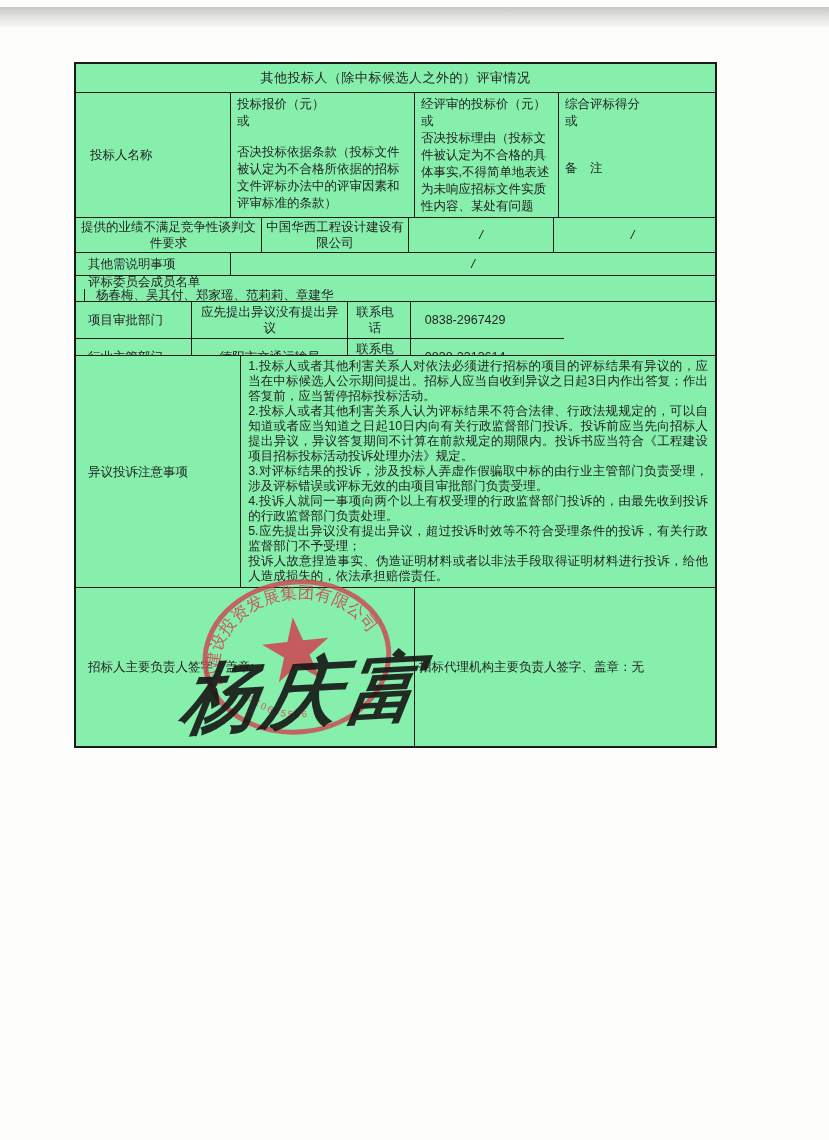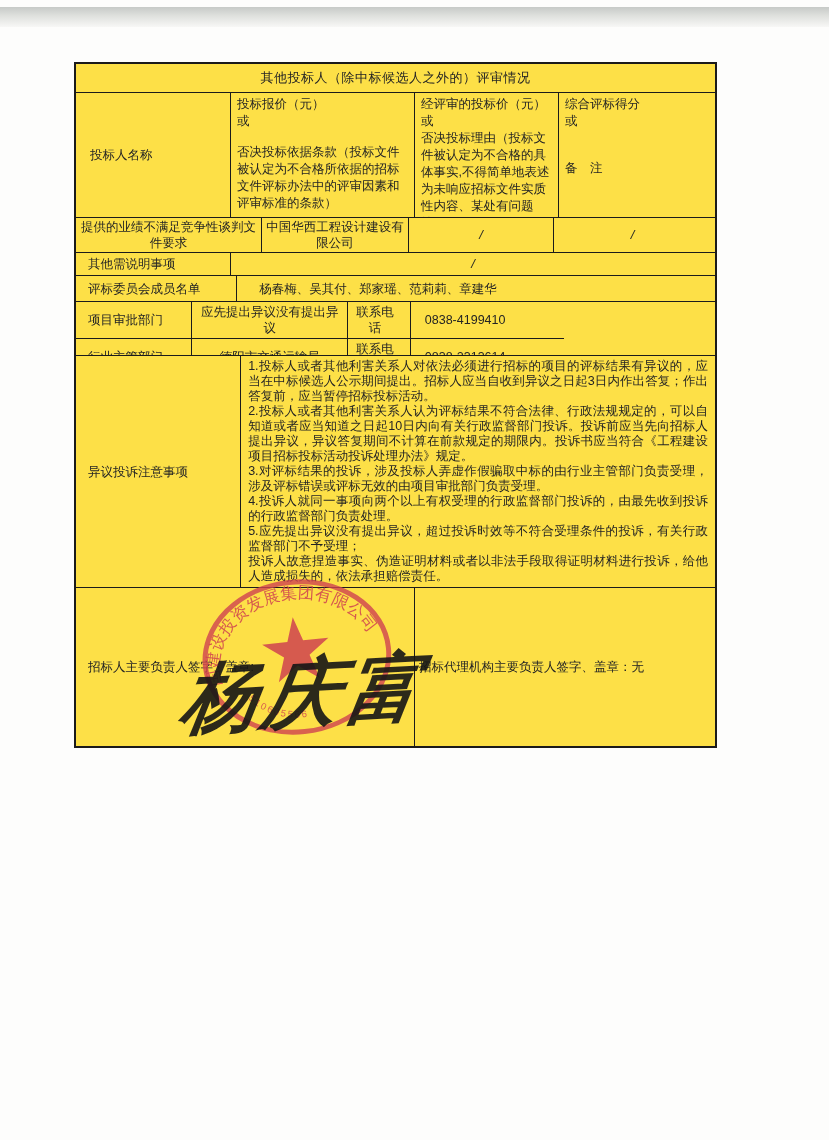--- a/index.html
+++ b/index.html
@@ -9,51 +9,51 @@
     color:#242424;
   }
   .page{position:relative;width:829px;height:1140px;background:#fdfdfc;overflow:hidden;}
   .scan-shadow-top{
     position:absolute;left:0;top:7px;width:829px;height:20px;
     background:linear-gradient(180deg,#9aa09c 0%,#c7cac5 45%,#f3f3f1 100%);
     opacity:.55;pointer-events:none;
   }
   .tbl{
     position:absolute;left:74px;top:62px;width:639px;
-    border:2px solid #1b1b1b;background:#fde047;
+    border:2px solid #1b1b1b;background:#86efac;
     font-size:12.5px;line-height:16px;
   }
   .row{display:flex;border-top:1.6px solid #1b1b1b;}
   .row:first-child{border-top:none;}
   .cell{box-sizing:border-box;border-left:1.6px solid #1b1b1b;padding:2px 4px;overflow:hidden;}
   .cell:first-child{border-left:none;}
   .c-center{display:flex;align-items:center;justify-content:center;text-align:center;}
   .c-vcenter{display:flex;align-items:center;margin-left:8px;}
   .title-row{height:28px;}
   .title{width:100%;text-align:center;font-size:13px;letter-spacing:.5px;display:flex;align-items:center;justify-content:center;}
   .hdr-row{height:124px;}
   .w1{width:147px;}.w2{width:185px;}.w3{width:145px;}.w4{width:158px;}
   .wspan34{width:303px;}.wspan234{width:488px;}.wspan12{width:332px;}
   .hdr-cell{padding:3px 6px;line-height:17px;}
   .gap14{height:14px;}
   .gap30{height:30px;}
   .bidder-row{height:34px;}
   .notes-row{height:22px;}
-  .committee-row{height:25px;}
+  .committee-row{height:25px;flex-direction:column;}
   .supervise-row{height:53px;}
   .sup-right{display:flex;flex-direction:column;width:488px;}
   .sup-sub{display:flex;flex:1;}
   .sup-sub + .sup-sub{border-top:1.6px solid #1b1b1b;}
   .sw1{width:110px;}.sw2{width:160px;}.sw3{width:56px;}.sw4{width:158px;}
   .notice-row{height:231px;}
   .notice-body{padding:3px 7px;line-height:15px;text-align:justify;margin-left:13px;}
   .notice-body div{margin:0;}
   .sig-row{height:158px;}
   .slash{font-size:13px;font-style:italic;}
-  .committee-val{padding-left:22px;}
+  .committee-val{padding-left:11px;}
   .phone-val{padding-left:14px;}
   .stamp-wrap{position:absolute;left:196px;top:575px;width:202px;height:166px;transform:rotate(-6deg);pointer-events:none;}
   .sig-wrap{position:absolute;left:178px;top:618px;width:290px;height:140px;pointer-events:none;}
 </style>
 </head>
 <body>
 
 <div class="page">
   <div class="scan-shadow-top"></div>
 
@@ -100,21 +100,21 @@
       <div class="cell w1 c-vcenter">评标委员会成员名单</div>
       <div class="cell wspan234 c-vcenter committee-val">杨春梅、吴其付、郑家瑶、范莉莉、章建华</div>
     </div>
 
     <div class="row supervise-row">
       <div class="cell sup-right" style="padding:0">
         <div class="sup-sub">
           <div class="cell sw1 c-vcenter" style="border-left:none">项目审批部门</div>
           <div class="cell sw2 c-center">应先提出异议没有提出异议</div>
           <div class="cell sw3 c-center">联系电话</div>
-          <div class="cell sw4 c-vcenter phone-val">0838-4199410</div>
+          <div class="cell sw4 c-vcenter phone-val">0838-2967429</div>
         </div>
         <div class="sup-sub">
           <div class="cell sw1 c-vcenter" style="border-left:none">行业主管部门</div>
           <div class="cell sw2 c-center">德阳市交通运输局</div>
           <div class="cell sw3 c-center">联系电话</div>
           <div class="cell sw4 c-vcenter phone-val">0838-2313614</div>
         </div>
       </div>
     </div>
 

